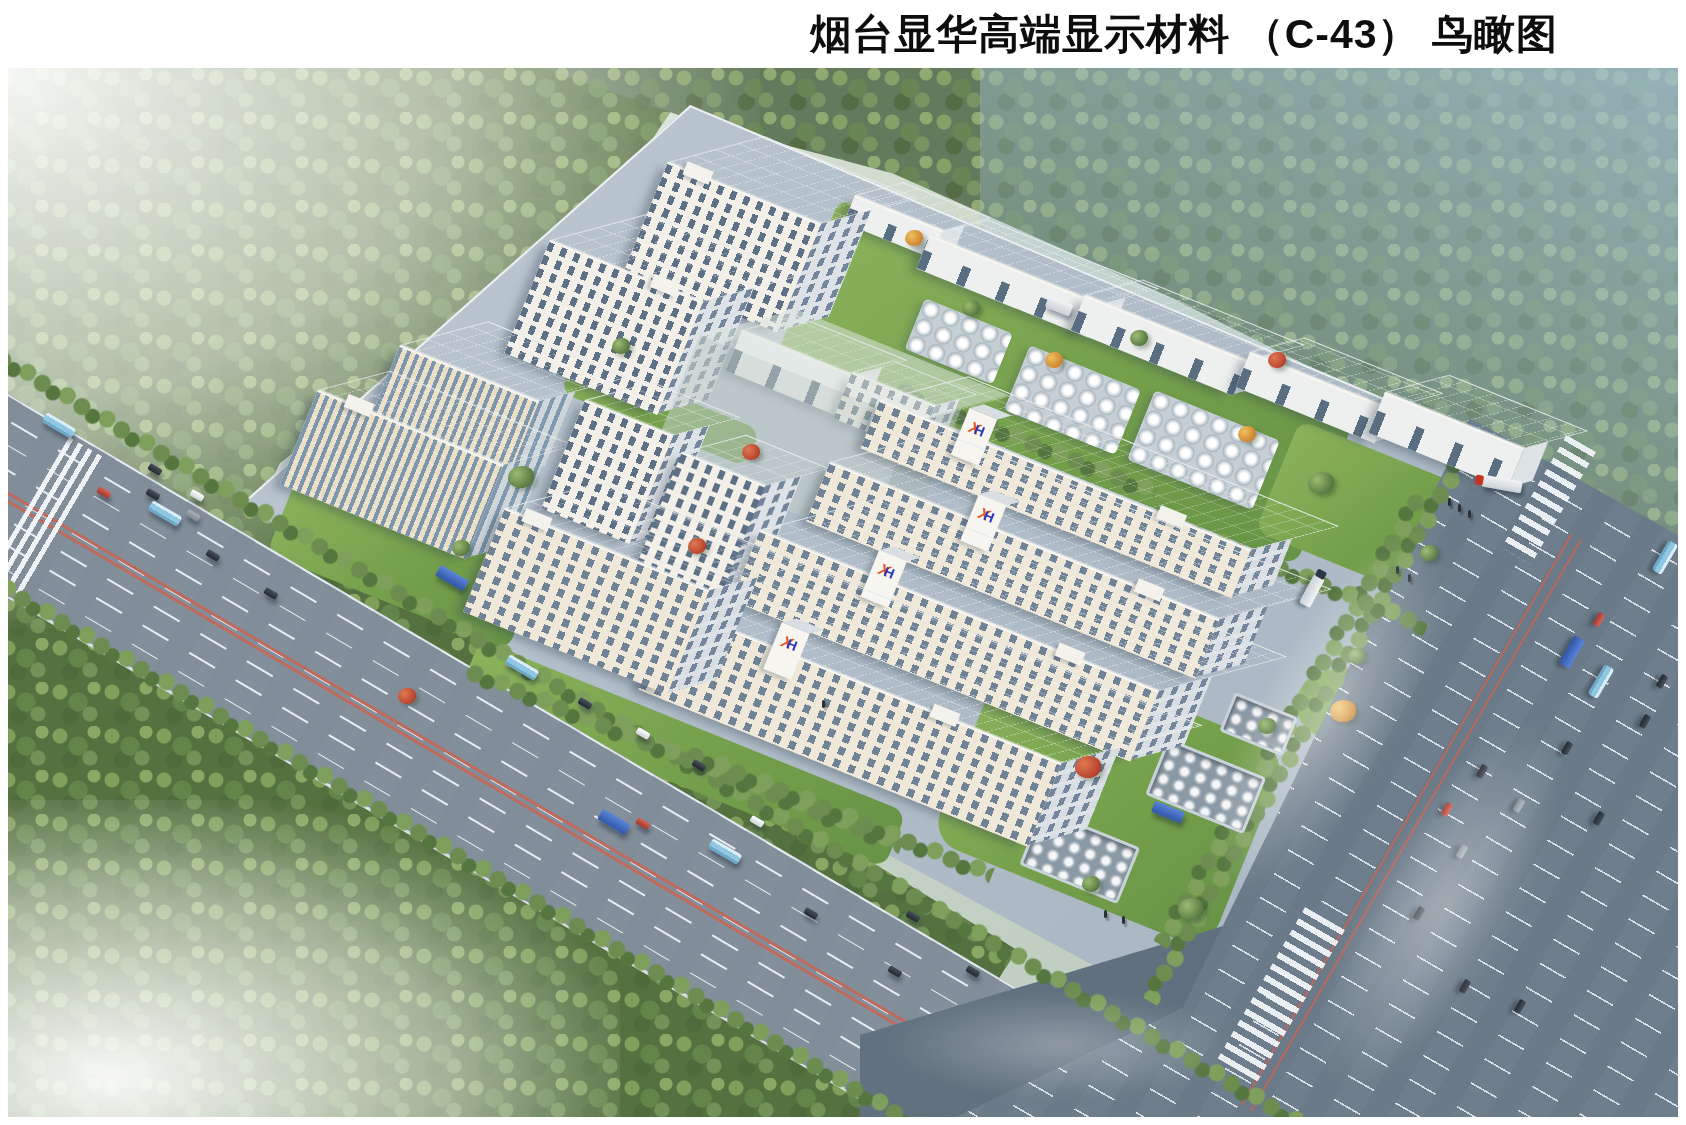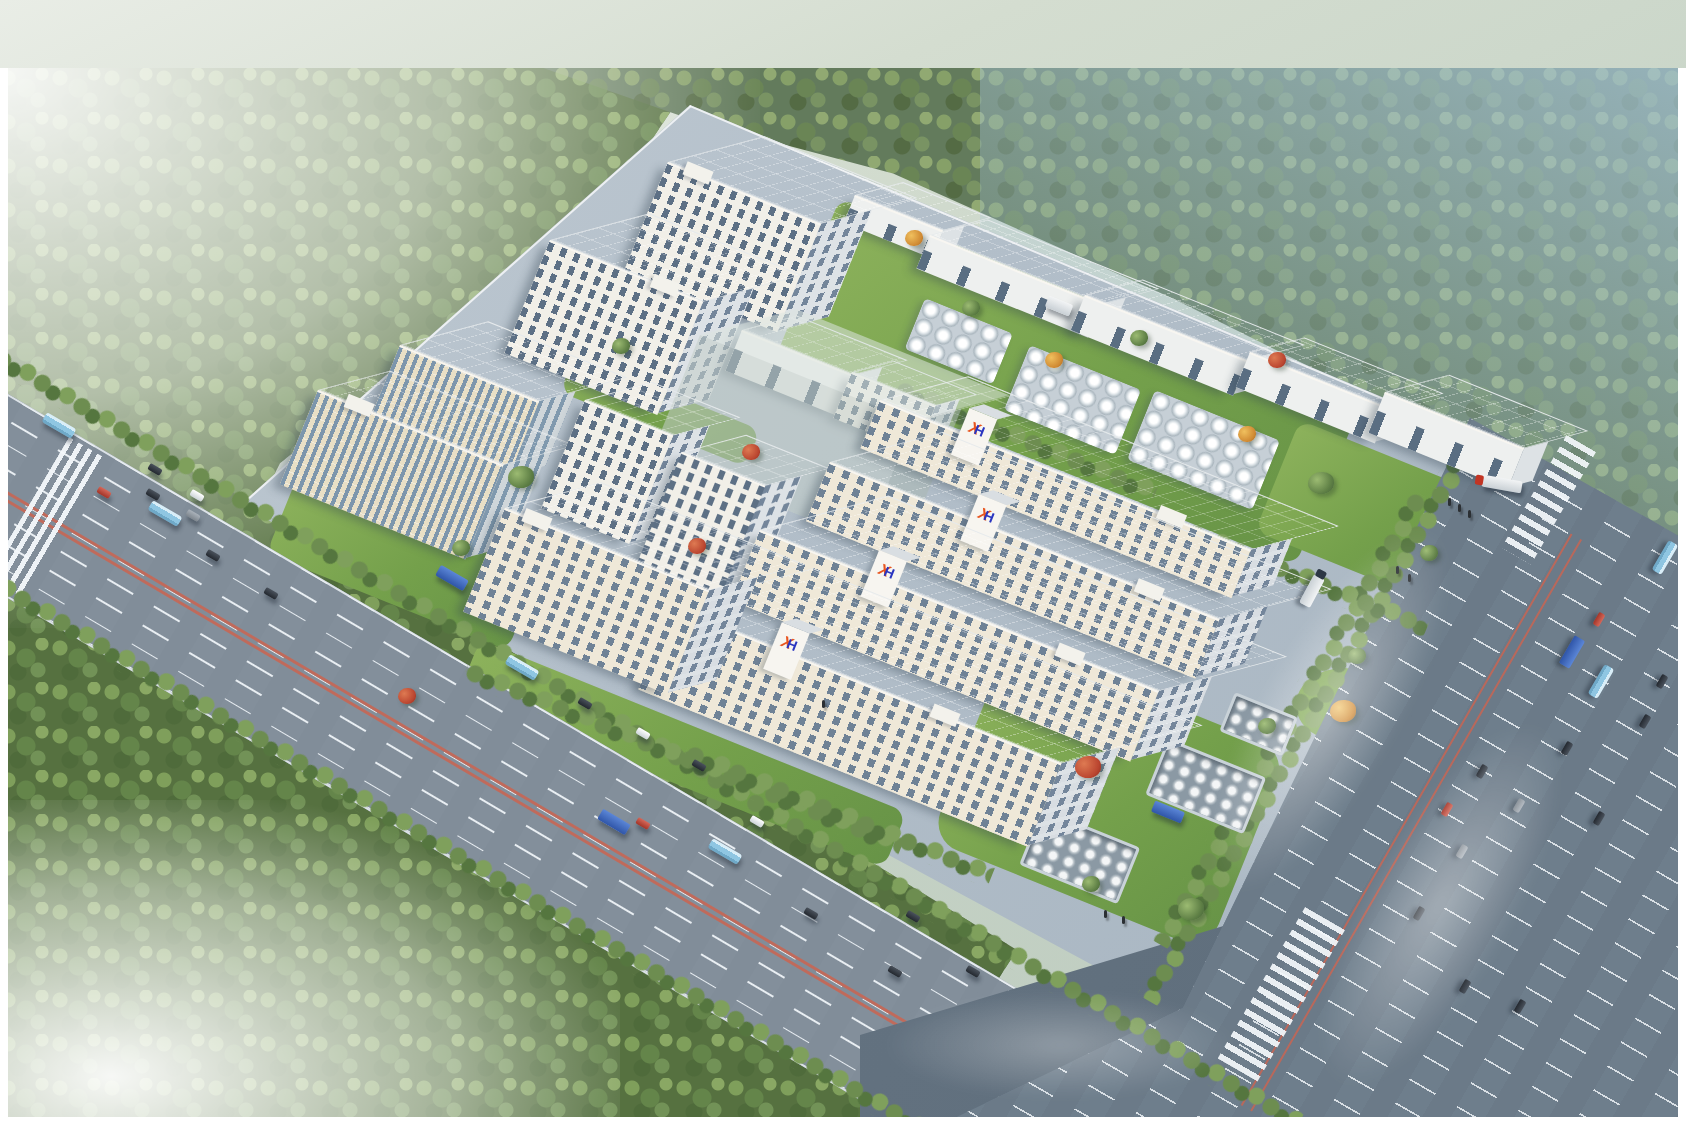--- a/index.html
+++ b/index.html
@@ -427,14 +427,17 @@
     <div class="ppl" style="left:822px;top:700px;"></div>
 
     <div class="mist" style="left:1120px;top:640px;width:420px;height:140px;transform:rotate(120deg);opacity:.5;"></div>
     <div class="mist" style="left:1230px;top:830px;width:420px;height:150px;transform:rotate(120deg);opacity:.45;"></div>
     <div class="mist" style="left:880px;top:990px;width:360px;height:110px;opacity:.35;"></div>
   </div>
 
   <div id="frame-l" class="frame"></div>
   <div id="frame-r" class="frame"></div>
   <div id="frame-b" class="frame"></div>
+  <div id="header">
+    <div id="title">烟台显华高端显示材料 （C-43）  鸟瞰图</div>
+  </div>
 
 </div>
 
 </body></html>

